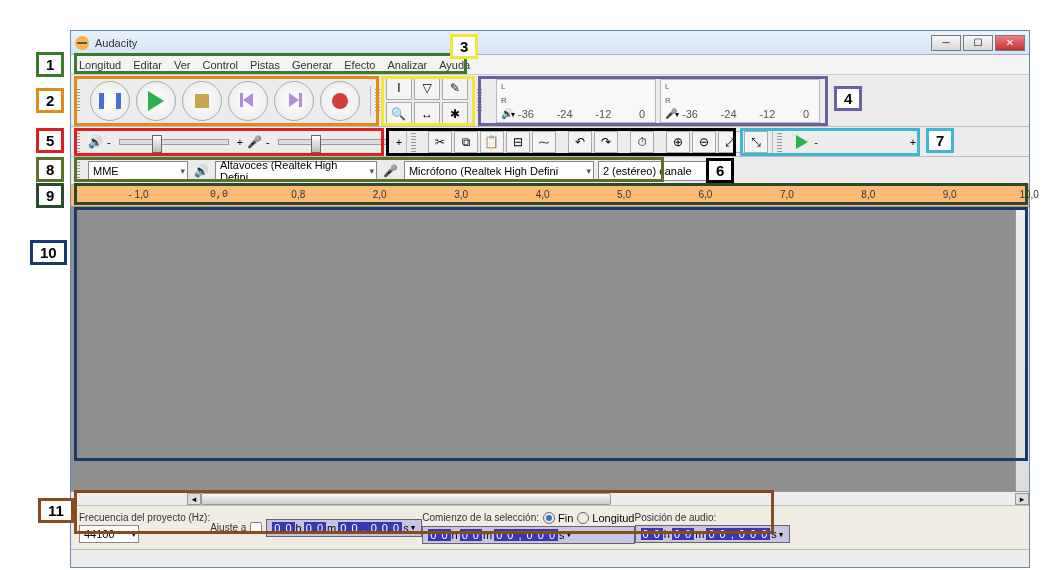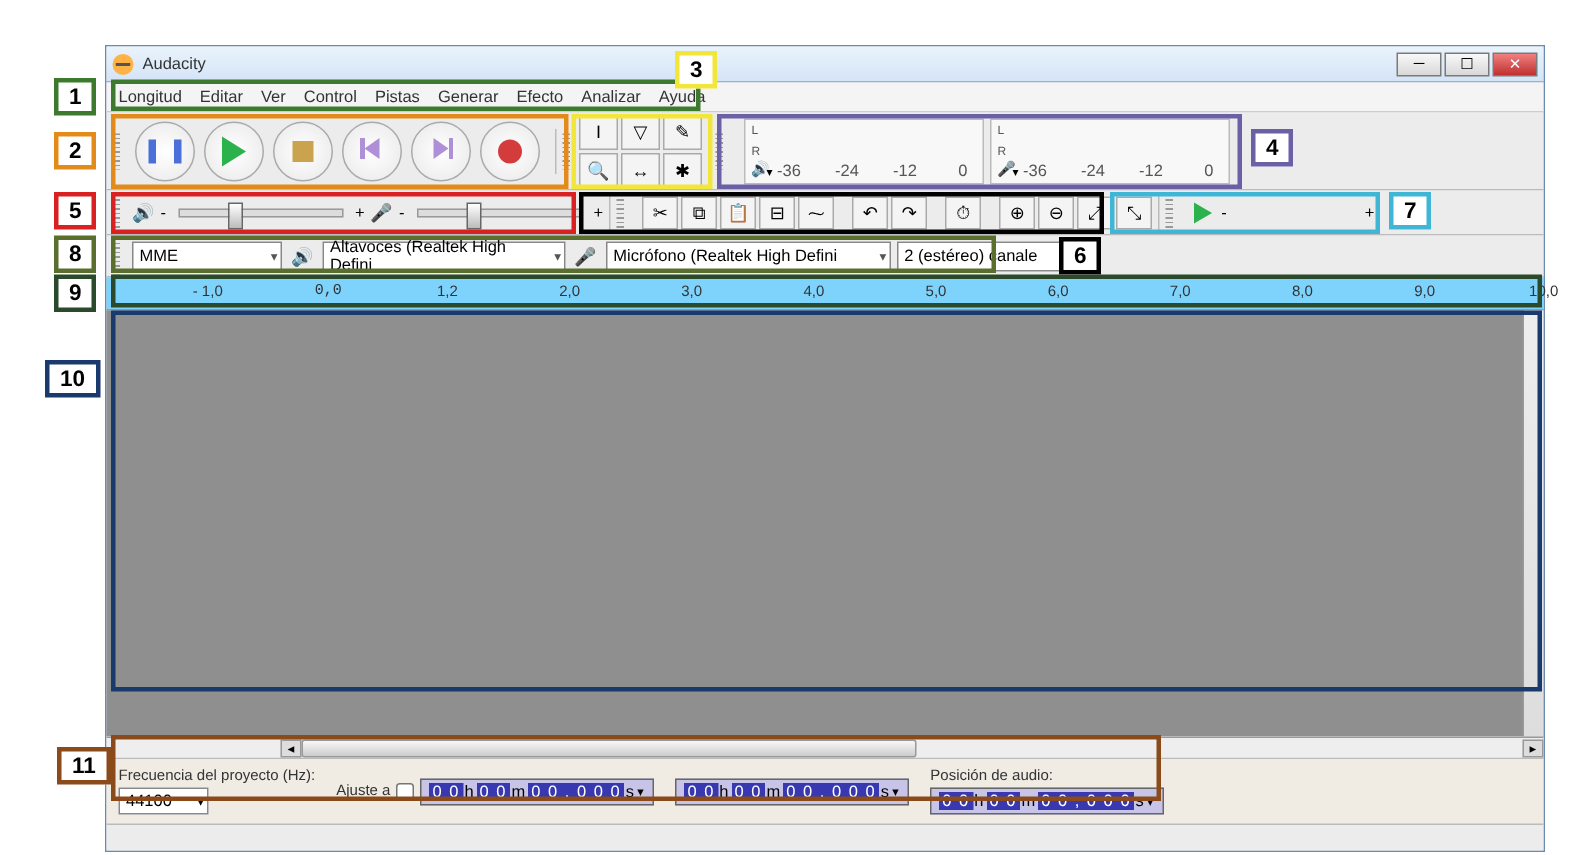--- a/index.html
+++ b/index.html
@@ -61,33 +61,33 @@
 
 .playback2 { display:flex; align-items:center; margin-left:10px; gap:6px; }
 .playback2 .play2::before { content:""; display:block; border-left:12px solid #2bb24c; border-top:7px solid transparent; border-bottom:7px solid transparent; }
 
 .devicerow { height:28px; gap:4px; }
 .devicerow select, .devicerow .selbox { height:20px; background:#fff; border:1px solid #888; font-size:11px; padding:0 14px 0 4px; position:relative; }
 .selbox { display:inline-flex; align-items:center; }
 .selbox::after { content:"▾"; position:absolute; right:2px; color:#555; font-size:9px; }
 .dev-icon { font-size:12px; margin:0 2px; }
 
-.timeline { height:22px; background:#7dd3fc; border-bottom:1px solid #999; position:relative; display:flex; }
+.timeline { height:22px; background:#fdba74; border-bottom:1px solid #999; position:relative; display:flex; }
 .timeline .ruler { flex:1; position:relative; margin-left:0; }
 .timeline .ruler span { position:absolute; top:4px; font-size:10px; color:#333; }
 
 .trackarea { flex:1; background:#8f8f8f; position:relative; }
 .trackarea .scrollbar-r { position:absolute; right:0; top:0; width:14px; height:100%; background:linear-gradient(#eee,#ddd); border-left:1px solid #999; }
 
 .hscroll { height:14px; background:#eee; border-top:1px solid #999; position:relative; }
 .hscroll .thumb { position:absolute; left:130px; width:410px; height:12px; top:1px; background:linear-gradient(#f8f8f8,#ccc); border:1px solid #999; border-radius:2px;}
 .hscroll .arrow { position:absolute; width:14px; height:12px; top:1px; background:#ddd; border:1px solid #999; display:flex; align-items:center; justify-content:center; font-size:9px;}
 .hscroll .arrow.l { left:116px; } .hscroll .arrow.r { right:0; }
 
-.statusrow { height:44px; background:#f0ece4; border-top:1px solid #bbb; display:flex; align-items:center; padding:4px 8px; gap:14px; }
+.statusrow { height:44px; background:#f0ece4; border-top:1px solid #bbb; display:flex; align-items:center; padding:4px 8px; }
 .statusrow .col { display:flex; flex-direction:column; gap:2px; }
 .statusrow .lbl { font-size:10px; color:#333; }
 .statusrow .ctrl { display:flex; align-items:center; gap:4px; }
 .projrate { width:60px; height:18px; border:1px solid #888; background:#fff; padding:0 14px 0 4px; position:relative; display:inline-flex; align-items:center;}
 .projrate::after { content:"▾"; position:absolute; right:2px; font-size:9px; }
 .snap { display:flex; align-items:center; gap:4px;justify-content:flex-end; }
 .snap input { width:12px; height:12px; }
 .timebox { height:18px; border:1px solid #666; background:#c8c4e8; padding:0 4px; font-family:monospace; font-size:11px; letter-spacing:1px; display:flex; align-items:center; }
 .timebox b { background:#3838b0; color:#fff; padding:0 2px; margin:0 1px; font-weight:normal;}
 .radio { display:flex; align-items:center; gap:3px; }
@@ -247,21 +247,21 @@
       </div>
     <div class="selbox" style="width:128px;">
         <span>2 (estéreo) canale</span>
       </div>
   </div>
 
   <div class="timeline">
     <div class="ruler" id="ruler">
         <span style="left: 6%;">- 1,0</span>
         <span style="left: 14.5%; font-family: Liberation Mono, monospace;">0,0</span>
-        <span style="left: 23%;">1,2</span>
+        <span style="left: 23%;">0,8</span>
         <span style="left: 31.5%;">2,0</span>
         <span style="left: 40%;">3,0</span>
         <span style="left: 48.5%;">4,0</span>
         <span style="left: 57%;">5,0</span>
         <span style="left: 65.5%;">6,0</span>
         <span style="left: 74%;">7,0</span>
         <span style="left: 82.5%;">8,0</span>
         <span style="left: 91%;">9,0</span>
         <span style="left: 99%;">10,0</span>
       </div>
@@ -287,20 +287,31 @@
     <div class="col" style="justify-content:flex-end;">
       <div class="snap">
         <span class="lbl">Ajuste a</span>
         <input type="checkbox" style="">
         <div class="timebox">
           <b>0 0</b><span>h</span><b>0 0</b><span>m</span><b>0 0 , 0 0 0</b><span>s</span>▾
         </div>
       </div>
     </div>
     <div class="col">
+      <div class="ctrl">
+        <span class="lbl">Comienzo de la selección:</span>
+        <div class="radio">
+            <span class="r on"></span>
+            <span>Fin</span>
+          </div>
+        <div class="radio">
+            <span class="r"></span>
+            <span>Longitud</span>
+          </div>
+      </div>
       <div class="timebox">
         <b>0 0</b><span>h</span><b>0 0</b><span>m</span><b>0 0 , 0 0 0</b><span>s</span>▾
       </div>
     </div>
     <div class="col">
       <span class="lbl">Posición de audio:</span>
       <div class="timebox">
         <b>0 0</b><span>h</span><b>0 0</b><span>m</span><b>0 0 , 0 0 0</b><span>s</span>▾
       </div>
     </div>

